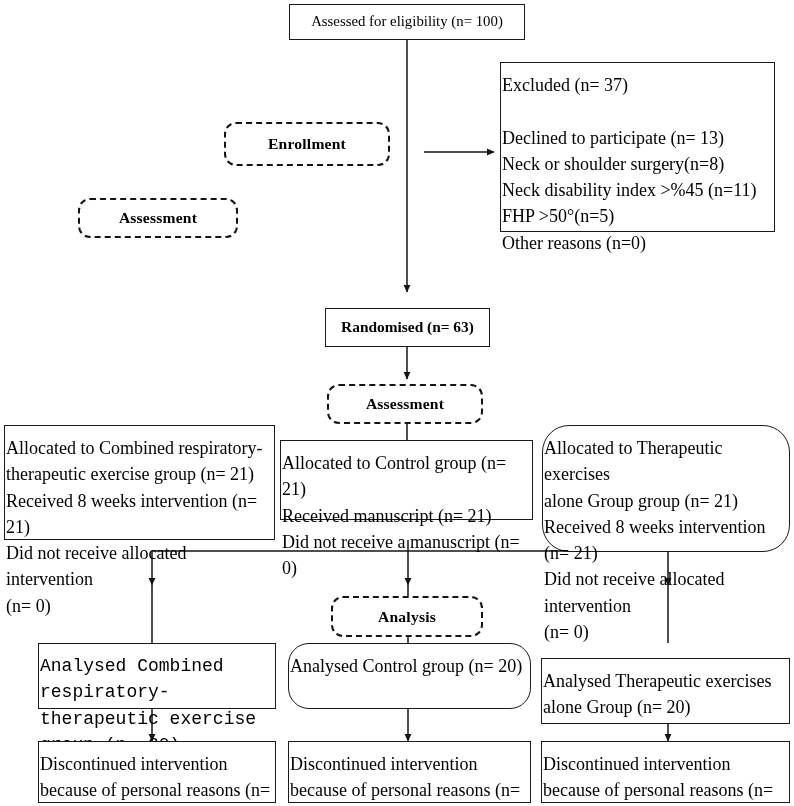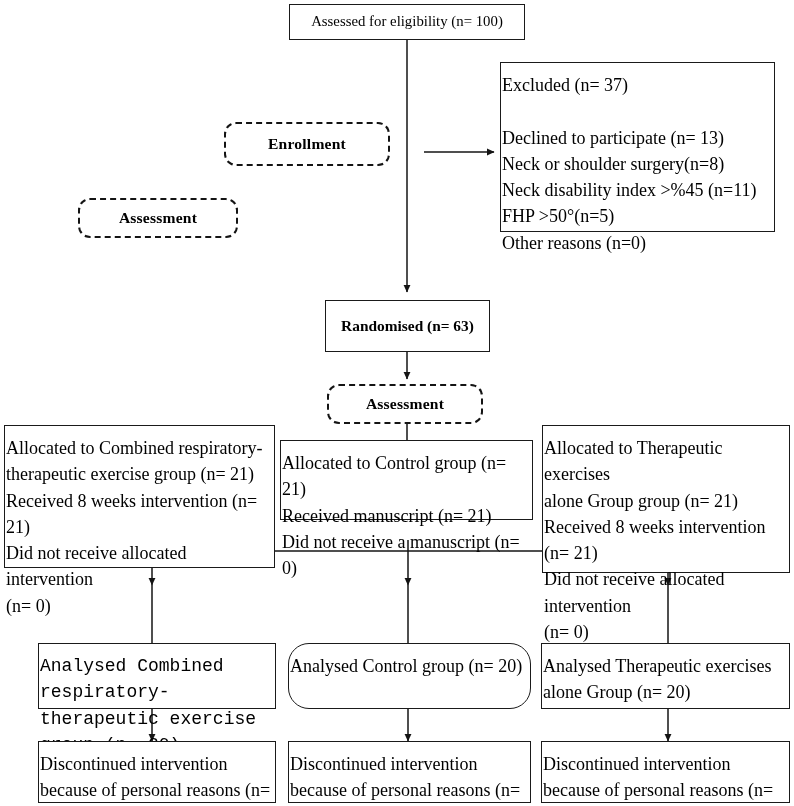--- a/index.html
+++ b/index.html
@@ -86,43 +86,44 @@
 Neck or shoulder surgery(n=8)
 Neck disability index &gt;%45 (n=11)
 FHP &gt;50°(n=5)
 Other reasons (n=0)</div>
 
   <div class="stage-label" style="left:224px;top:122px;width:166px;height:44px;">Enrollment</div>
 
   <div class="stage-label" style="left:78px;top:198px;width:160px;height:40px;">Assessment</div>
 
 
-  <div class="box center" style="left:325px;top:300px;width:165px;height:52px;">Randomised (n= 63)</div>
+  <div class="box center" style="left:325px;top:308px;width:165px;height:39px;">Randomised (n= 63)</div>
 
   <div class="stage-label" style="left:327px;top:384px;width:156px;height:40px;">Assessment</div>
 
-  <div class="box" style="left:4px;top:425px;width:271px;height:143px;">Allocated to Combined respiratory-
+  <div class="box" style="left:4px;top:425px;width:271px;height:115px;">Allocated to Combined respiratory-
 therapeutic exercise group (n= 21)
 Received 8 weeks intervention (n= 21)
 Did not receive allocated intervention
 (n= 0)</div>
   <div class="box" style="left:280px;top:440px;width:253px;height:80px;">Allocated to Control group (n= 21)
 Received manuscript (n= 21)
 Did not receive a manuscript (n= 0)</div>
-  <div class="box" style="left:542px;top:425px;width:248px;height:148px;">Allocated to Therapeutic exercises
+  <div class="box" style="left:542px;top:425px;width:248px;height:127px;border-radius:27px;">Allocated to Therapeutic exercises
 alone Group group (n= 21)
 Received 8 weeks intervention (n= 21)
 Did not receive allocated intervention
 (n= 0)</div>
 
+  <div class="stage-label" style="left:331px;top:596px;width:152px;height:41px;">Analysis</div>
 
   <div class="box" style="left:38px;top:643px;width:238px;height:66px;font-family:Liberation Mono, monospace;">Analysed Combined respiratory-
 therapeutic exercise group (n= 20)</div>
   <div class="box" style="left:288px;top:643px;width:243px;height:66px;border-radius:21px;">Analysed Control group (n= 20)</div>
-  <div class="box" style="left:541px;top:643px;width:249px;height:66px;">Analysed Therapeutic exercises
+  <div class="box" style="left:541px;top:658px;width:249px;height:66px;">Analysed Therapeutic exercises
 alone Group (n= 20)</div>
 
   <div class="box" style="left:38px;top:741px;width:238px;height:62px;">Discontinued intervention
 because of personal reasons (n= 1)</div>
   <div class="box" style="left:288px;top:741px;width:243px;height:62px;">Discontinued intervention
 because of personal reasons (n= 1)</div>
   <div class="box" style="left:541px;top:741px;width:249px;height:62px;">Discontinued intervention
 because of personal reasons (n= 1)</div>
 
 </div>

